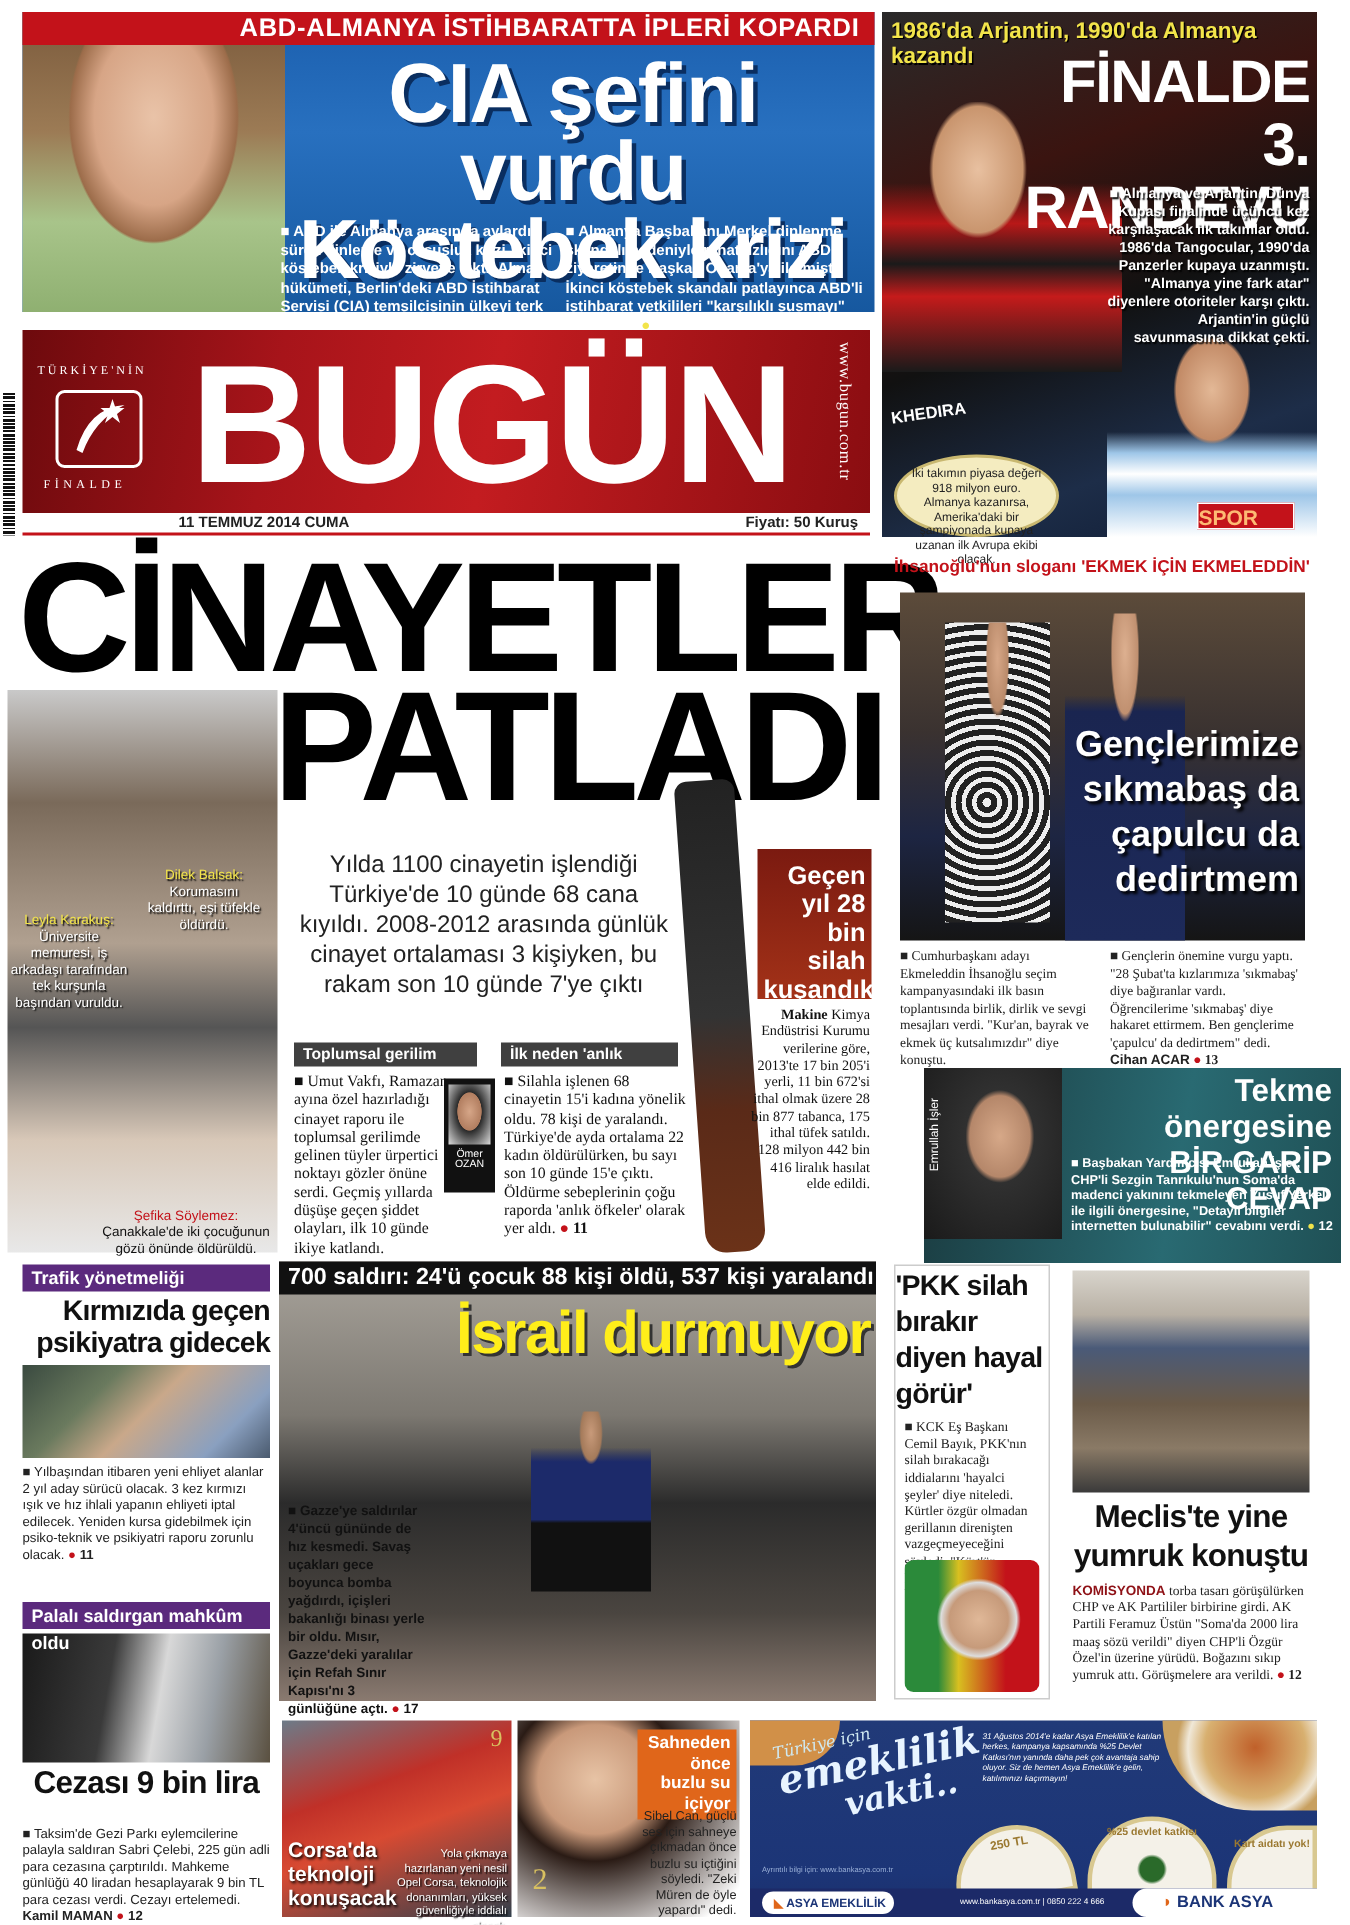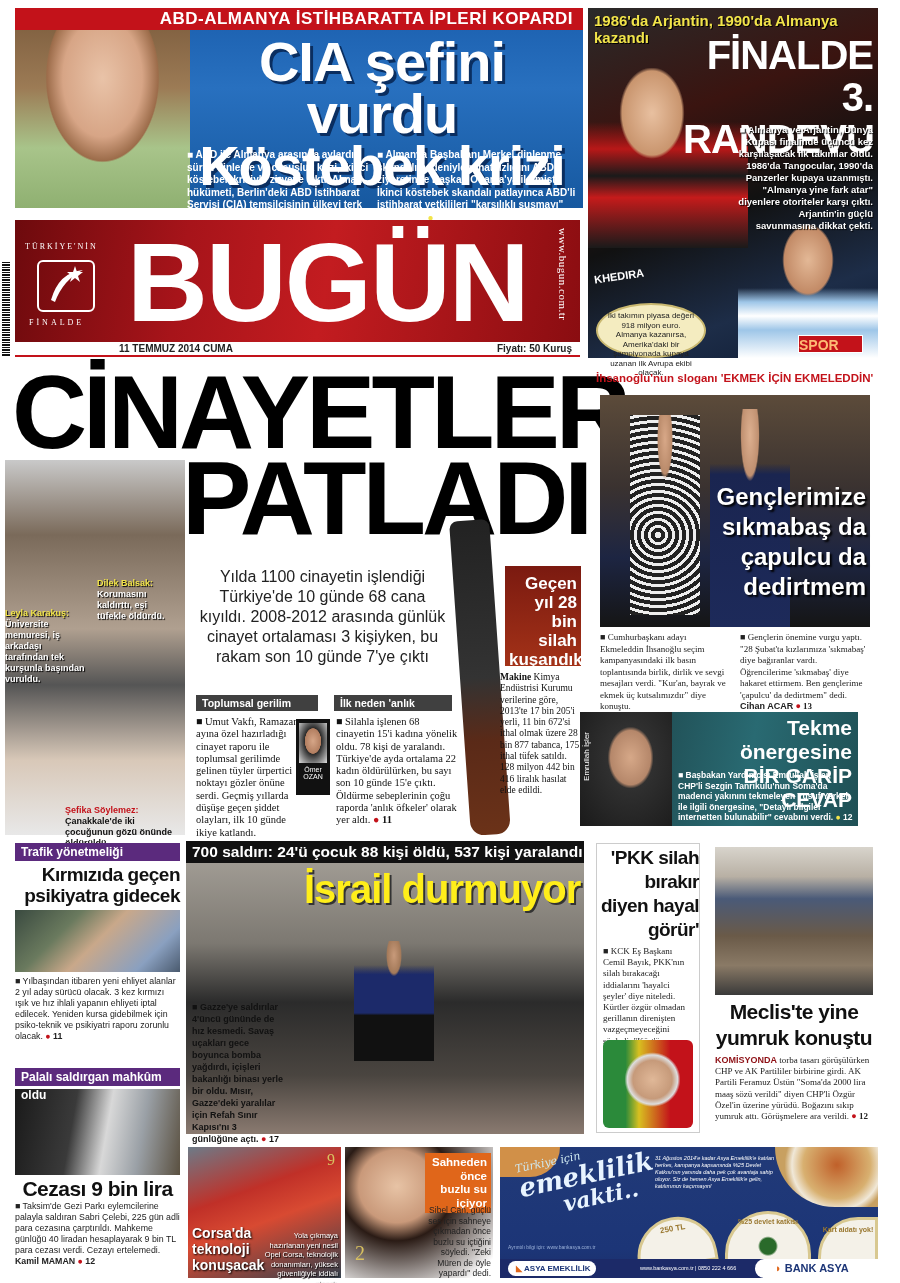--- a/index.html
+++ b/index.html
@@ -25,34 +25,34 @@
 #brand-top{left:10px;top:22px;color:#fff;font-family:"Liberation Serif",serif;font-size:8px;letter-spacing:2px}
 #brand-bot{left:14px;top:98px;color:#fff;font-family:"Liberation Serif",serif;font-size:8px;letter-spacing:3px}
 #bugun{left:112px;top:4px;color:#fff;font-size:112px;font-weight:bold;letter-spacing:-2px;line-height:118px}
 #url{left:542px;top:8px;color:#fff;font-family:"Liberation Serif",serif;font-size:11px;writing-mode:vertical-rl;letter-spacing:.5px}
 #dateline{left:15px;top:342px;width:565px;height:15px;border-bottom:2px solid #c3121a;font-size:10px;font-weight:bold;color:#222}
 #barcode{left:2px;top:262px;width:8px;height:95px;background:repeating-linear-gradient(180deg,#111 0 1px,#fff 1px 2px,#111 2px 4px,#fff 4px 5px)}
 
 #main-h1{left:12px;top:364px;color:#000;font-size:104px;font-weight:bold;letter-spacing:-4px;line-height:96px}
 #main-h2{left:182px;top:450px;color:#000;font-size:104px;font-weight:bold;letter-spacing:-4px;line-height:96px}
 #victims{left:5px;top:460px;width:180px;height:375px;background:linear-gradient(180deg,#c9c9c9 0%,#7a6a5a 20%,#b0a090 45%,#555 60%,#d8c8b8 80%,#e8e8e8 100%)}
-.vcap{color:#fff;font-size:9px;line-height:11px;font-weight:bold;text-align:left;text-shadow:1px 1px 1px #000}
+.vcap{color:#fff;font-size:9px;line-height:11px;font-weight:normal;text-align:center;text-shadow:1px 1px 1px #000}
 #main-deck{left:195px;top:567px;width:255px;font-size:16px;line-height:20px;text-align:center;color:#222}
 .redtag{height:16px;background:#404040;color:#fff;font-size:10.5px;font-weight:bold;line-height:16px;padding:0 6px}
 .serif-body{font-family:"Liberation Serif",serif;font-size:10.5px;line-height:12.3px;color:#111}
 #gun{left:460px;top:520px;width:40px;height:315px;background:linear-gradient(180deg,#222 0%,#333 50%,#5a2a18 70%,#6b3218 100%);border-radius:8px 8px 14px 14px;transform:rotate(-4deg)}
 #silah-box{left:505px;top:566px;width:76px;height:100px;background:linear-gradient(180deg,#7b1a10,#a33218);color:#fff;font-size:17px;line-height:19px;font-weight:bold;text-align:right;padding:8px 4px}
 
 #ihs{left:596px;top:372px;width:278px;height:328px}
 #ihs-kicker{left:0;top:0;color:#c3121a;font-size:11.5px;font-weight:bold}
 #ihs-photo{left:4px;top:23px;width:270px;height:232px;background:linear-gradient(180deg,#5c4b3a 0%,#3a3230 40%,#1d2542 70%,#151515 100%)}
 #ihs-headline{left:100px;top:110px;width:170px;color:#fff;font-size:24px;line-height:30px;font-weight:bold;text-align:right;text-shadow:2px 2px 2px #000}
 .ihs-body{top:260px;width:130px;font-family:"Liberation Serif",serif;font-size:9px;line-height:11.5px;color:#222}
 
-#tekme{left:580px;top:712px;width:278px;height:114px;background:linear-gradient(100deg,#1a3a3f,#296a72 60%,#1f5055)}
+#tekme{left:616px;top:712px;width:278px;height:130px;background:linear-gradient(100deg,#1a3a3f,#296a72 60%,#1f5055)}
 #tekme-photo{left:0;top:0;width:92px;height:114px;background:radial-gradient(ellipse at 55% 40%,#d6a888 0%,#b5876a 28%,#303030 32%,#1a1a1a 100%)}
 #tekme-h{left:96px;top:4px;width:176px;color:#fff;font-size:21px;line-height:24px;font-weight:bold;text-align:right}
 #tekme-body{left:98px;top:58px;width:176px;color:#fff;font-size:8.5px;line-height:10.5px;font-weight:bold}
 
 .purple-tag{background:#5b2a7d;color:#fff;font-size:12px;font-weight:bold;height:18px;line-height:18px;padding:0 6px}
 
 #israil{left:186px;top:841px;width:398px;height:293px;background:linear-gradient(180deg,#a9a49c 0%,#7c7871 35%,#2b2b2b 55%,#4a4540 80%,#8a7a70 100%)}
 #israil-kicker{left:0;top:0;width:398px;height:22px;background:#111;color:#fff;font-size:15.5px;font-weight:bold;line-height:22px;padding-left:6px}
 #israil-h{left:118px;top:26px;color:#ffee1a;font-size:40px;font-weight:bold;letter-spacing:-1px;text-shadow:2px 2px 0 #333}
 #israil-body{left:6px;top:160px;width:92px;font-size:9px;line-height:12px;font-weight:bold;color:#111}
@@ -143,21 +143,21 @@
 </div>
 <div class="abs redtag" style="left:334px;top:695px;width:118px">İlk neden 'anlık öfkeler'</div>
 <div class="abs serif-body" style="left:336px;top:716px;width:122px">
   <span>■ Silahla işlenen 68 cinayetin 15'i kadına yönelik oldu. 78 kişi de yaralandı. Türkiye'de ayda ortalama 22 kadın öldürülürken, bu sayı son 10 günde 15'e çıktı. Öldürme sebeplerinin çoğu raporda 'anlık öfkeler' olarak yer aldı.</span>
   <span style="color:#c3121a"> ●</span>
   <b>11</b>
 </div>
 
 <div id="gun" class="abs"></div>
 <div id="silah-box" class="abs">Geçen yıl 28 bin silah kuşandık</div>
-<div class="abs serif-body" style="left:500px;top:672px;width:80px;text-align:left;font-size:9.5px;line-height:11.3px">
+<div class="abs serif-body" style="left:500px;top:672px;width:80px;text-align:right;font-size:9.5px;line-height:11.3px">
   <b>Makine</b><span> Kimya Endüstrisi Kurumu verilerine göre, 2013'te 17 bin 205'i yerli, 11 bin 672'si ithal olmak üzere 28 bin 877 tabanca, 175 ithal tüfek satıldı. 128 milyon 442 bin 416 liralık hasılat elde edildi.</span>
 </div>
 
 <div id="ihs" class="abs">
   <div id="ihs-kicker" class="abs">
     <span>İhsanoğlu'nun sloganı </span><span>'EKMEK İÇİN EKMELEDDİN'</span>
   </div>
   <div id="ihs-photo" class="abs">
     <div class="abs" style="left:30px;top:20px;width:70px;height:200px;background:radial-gradient(ellipse at 50% 12%,#d8a888 0%,#b98a6a 14%,transparent 16%),repeating-radial-gradient(circle at 40% 60%,#eee 0 3px,#222 3px 7px)"></div>
     <div class="abs" style="left:110px;top:14px;width:80px;height:218px;background:radial-gradient(ellipse at 50% 12%,#ddb090 0%,#c09070 15%,transparent 17%),linear-gradient(180deg,transparent 25%,#1a2550 30%,#1d2a5a 100%)"></div>
@@ -194,41 +194,41 @@
     <span>■ Yılbaşından itibaren yeni ehliyet alanlar 2 yıl aday sürücü olacak. 3 kez kırmızı ışık ve hız ihlali yapanın ehliyeti iptal edilecek. Yeniden kursa gidebilmek için psiko-teknik ve psikiyatri raporu zorunlu olacak.</span>
     <span style="color:#c3121a">●</span>
     <b>11</b>
   </div>
 </div>
 
 <div class="abs" style="left:15px;top:1068px;width:165px;height:210px">
   <div class="purple-tag">Palalı saldırgan mahkûm oldu</div>
   <div style="height:86px;margin-top:3px;background:linear-gradient(100deg,#1a1a1a 0%,#3a3a3a 35%,#d8d8d8 55%,#9aa0a6 75%,#5a5040 100%)"></div>
   <div style="font-size:21px;font-weight:bold;text-align:center;margin-top:2px;letter-spacing:-.5px">Cezası 9 bin lira</div>
-  <div style="font-size:8.8px;line-height:11px;margin-top:0;color:#222">
+  <div style="font-size:8.8px;line-height:11px;margin-top:16px;color:#222">
     <span>■ Taksim'de Gezi Parkı eylemcilerine palayla saldıran Sabri Çelebi, 225 gün adli para cezasına çarptırıldı. Mahkeme günlüğü 40 liradan hesaplayarak 9 bin TL para cezası verdi. Cezayı ertelemedi.</span>
     <b>Kamil MAMAN</b>
     <span style="color:#c3121a">●</span>
     <b>12</b>
   </div>
 </div>
 
 <div id="israil" class="abs">
   <div id="israil-kicker" class="abs">700 saldırı: 24'ü çocuk 88 kişi öldü, 537 kişi yaralandı</div>
   <div class="abs" style="left:168px;top:100px;width:80px;height:120px;background:radial-gradient(ellipse at 50% 12%,#c89a7a 0%,#a47a5a 12%,transparent 14%),linear-gradient(180deg,transparent 20%,#1c2a6a 28%,#1c2a6a 60%,#111 62%)"></div>
   <div id="israil-h" class="abs">İsrail durmuyor</div>
   <div id="israil-body" class="abs">
     <span>■ Gazze'ye saldırılar 4'üncü gününde de hız kesmedi. Savaş uçakları gece boyunca bomba yağdırdı, içişleri bakanlığı binası yerle bir oldu. Mısır, Gazze'deki yaralılar için Refah Sınır Kapısı'nı 3 günlüğüne açtı.</span>
     <span style="color:#c3121a">●</span>
     <span>17</span>
   </div>
 </div>
 
 <div id="pkk" class="abs">
-  <div style="font-size:19px;line-height:24px;font-weight:bold;text-align:right;margin-top:2px;letter-spacing:-.5px">'PKK silah bırakır diyen hayal görür'</div>
+  <div style="font-size:19px;line-height:24px;font-weight:bold;text-align:left;margin-top:2px;letter-spacing:-.5px">'PKK silah bırakır diyen hayal görür'</div>
   <div style="font-family:'Liberation Serif',serif;font-size:9px;line-height:11.2px;padding:4px 6px;color:#222">
     <span>■ KCK Eş Başkanı Cemil Bayık, PKK'nın silah bırakacağı iddialarını 'hayalci şeyler' diye niteledi. Kürtler özgür olmadan gerillanın direnişten vazgeçmeyeceğini söyledi. "Kürt'ün kazanma kanunu artık böyledir" dedi.</span>
     <span style="color:#c3121a">●</span>
     <b>12</b>
   </div>
   <div class="abs" style="left:6px;top:196px;width:90px;height:88px;border-radius:6px;background:radial-gradient(ellipse at 55% 45%,#e0b898 0%,#c69a7a 28%,#ddd 36%,transparent 40%),linear-gradient(90deg,#2b8a3a 0%,#2b8a3a 25%,#d8c020 40%,#c3121a 75%,#c3121a 100%)"></div>
 </div>
 
 <div id="meclis" class="abs">
   <div style="height:148px;margin-top:4px;background:linear-gradient(180deg,#d8d4cc 0%,#b8b0a4 20%,#4a5a78 35%,#6a5a48 60%,#8a7a66 80%,#3a3a3a 100%)"></div>

